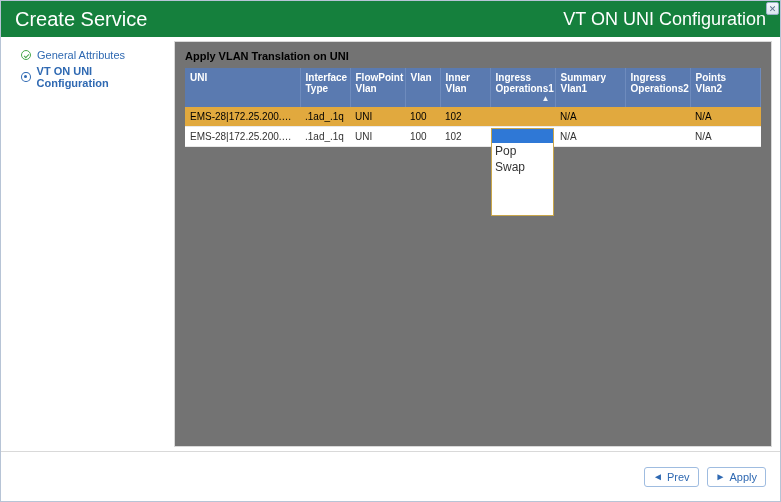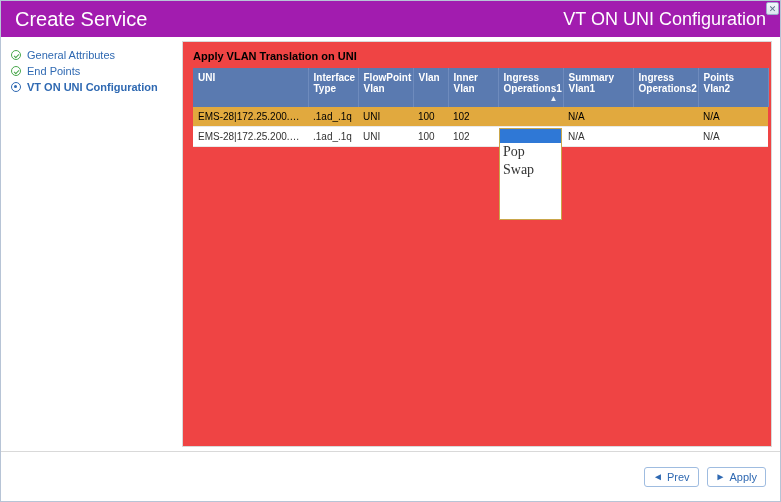--- a/index.html
+++ b/index.html
@@ -1,43 +1,43 @@
 <!DOCTYPE html>
 <html><head>
 <meta charset="utf-8">
 <style>
   * { box-sizing: border-box; }
   html, body { margin:0; padding:0; font-family: Arial, Helvetica, sans-serif; font-size:11px; color:#333; }
   .frame { width:781px; height:502px; border:1px solid #b7c4d6; position:relative; background:#fff; }
   .closebox { position:absolute; top:1px; right:1px; width:13px; height:13px; border:1px solid #9bb0c9; background:linear-gradient(#f3f7fb,#dbe5ef); border-radius:2px; display:flex; align-items:center; justify-content:center; font-size:9px; color:#5a6f8a; cursor:pointer;}
-  .header { height:36px; background:#a21caf; color:#fff; display:flex; align-items:center; justify-content:space-between; padding:0 14px; }
+  .header { height:36px; background:#15803d; color:#fff; display:flex; align-items:center; justify-content:space-between; padding:0 14px; }
   .header .htitle { font-size:20px; font-weight:400; }
   .header .hstep  { font-size:18px; font-weight:400; }
   .body { position:absolute; top:36px; left:0; right:0; bottom:50px; display:flex; }
-  .sidebar { width:165px; padding:10px 6px 0 10px; }
+  .sidebar { width:165px; padding:10px 6px 0 20px; }
   .step { display:flex; align-items:center; gap:6px; padding:2px 0; font-size:11px; cursor:pointer;}
   .step .bullet { width:10px; height:10px; border-radius:50%; border:1.5px solid; display:inline-block; position:relative;}
   .step.done .bullet { border-color:#49a84c; }
   .step.done .bullet::after { content:''; position:absolute; left:1.5px; top:2.5px; width:4px; height:2px; border-left:1.5px solid #49a84c; border-bottom:1.5px solid #49a84c; transform:rotate(-45deg);}
   .step.current .bullet { border-color:#2f69b2; }
   .step.current .bullet::after { content:''; position:absolute; left:2px; top:2px; width:3px; height:3px; background:#2f69b2; border-radius:50%; }
   .step.pending .bullet { border-color:#2f69b2; }
   .step.done span, .step.pending span { color:#2f69b2; }
   .step.current span { color:#2f69b2; font-weight:bold; }
-  .content { flex:1; border:1px solid #d9d9d9; margin:4px 8px 4px 16px; background:#ef4444; position:relative; padding:8px 10px; overflow:hidden;}
+  .content { flex:1; border:1px solid #d9d9d9; margin:4px 8px 4px 8px; background:#737373; position:relative; padding:8px 10px; overflow:hidden;}
   .content .sectitle { font-size:11px; font-weight:bold; color:#000; margin-bottom:6px;}
   table.grid { width:100%; border-collapse:collapse; table-layout:fixed; }
   .grid th { background:#5a7ab0; color:#fff; font-size:10px; font-weight:bold; text-align:left; padding:4px 5px; border-right:1px solid #6e8bbd; height:30px; vertical-align:top;}
   .grid th .sortmark { float:right; font-size:8px; opacity:.9;}
   .grid td { font-size:10px; padding:4px 5px; border-bottom:1px solid #e9e9e9; height:18px; white-space:nowrap; overflow:hidden; text-overflow:ellipsis;}
   tr.row-selected td { background:#e1a93e; color:#000; }
   tr.row-normal td { background:#fff; }
   .dropdown { position:absolute; width:62px; border:1px solid #c9a64a; background:#fff; z-index:5; }
   .dropdown .dd-sel { height:14px; background:#2f78d6; }
-  .dropdown .dd-item { font-size:14px; padding:1px 3px; cursor:pointer;font-family:Liberation Serif, serif;}
+  .dropdown .dd-item { font-size:12px; padding:1px 3px; cursor:pointer;}
   .dropdown .dd-space { height:40px; }
   .footer { position:absolute; left:0; right:0; bottom:0; height:50px; border-top:1px solid #d9d9d9; display:flex; align-items:center; justify-content:flex-end; padding:0 14px; gap:8px; background:#fff;}
   .btn { border:1px solid #9fbce0; border-radius:3px; background:#fff; color:#2f69b2; font-size:11px; padding:3px 8px; display:flex; align-items:center; gap:4px; cursor:pointer;}
   .btn .arr { font-size:10px; }
 </style>
 </head>
 <body>
 
 <div class="frame">
   <div class="closebox">✕</div>
@@ -45,24 +45,20 @@
   <div class="header">
     <div class="htitle">Create Service</div>
     <div class="hstep">VT ON UNI Configuration</div>
   </div>
 
   <div class="body">
     <div class="sidebar">
       <div class="step done">
           <span class="bullet"></span>
           <span>General Attributes</span>
-        </div>
-      <div class="step done">
-          <span class="bullet"></span>
-          <span>End Points</span>
         </div>
       <div class="step current">
           <span class="bullet"></span>
           <span>VT ON UNI Configuration</span>
         </div>
     </div>
 
     <div class="content">
       <div class="sectitle">Apply VLAN Translation on UNI</div>
 

